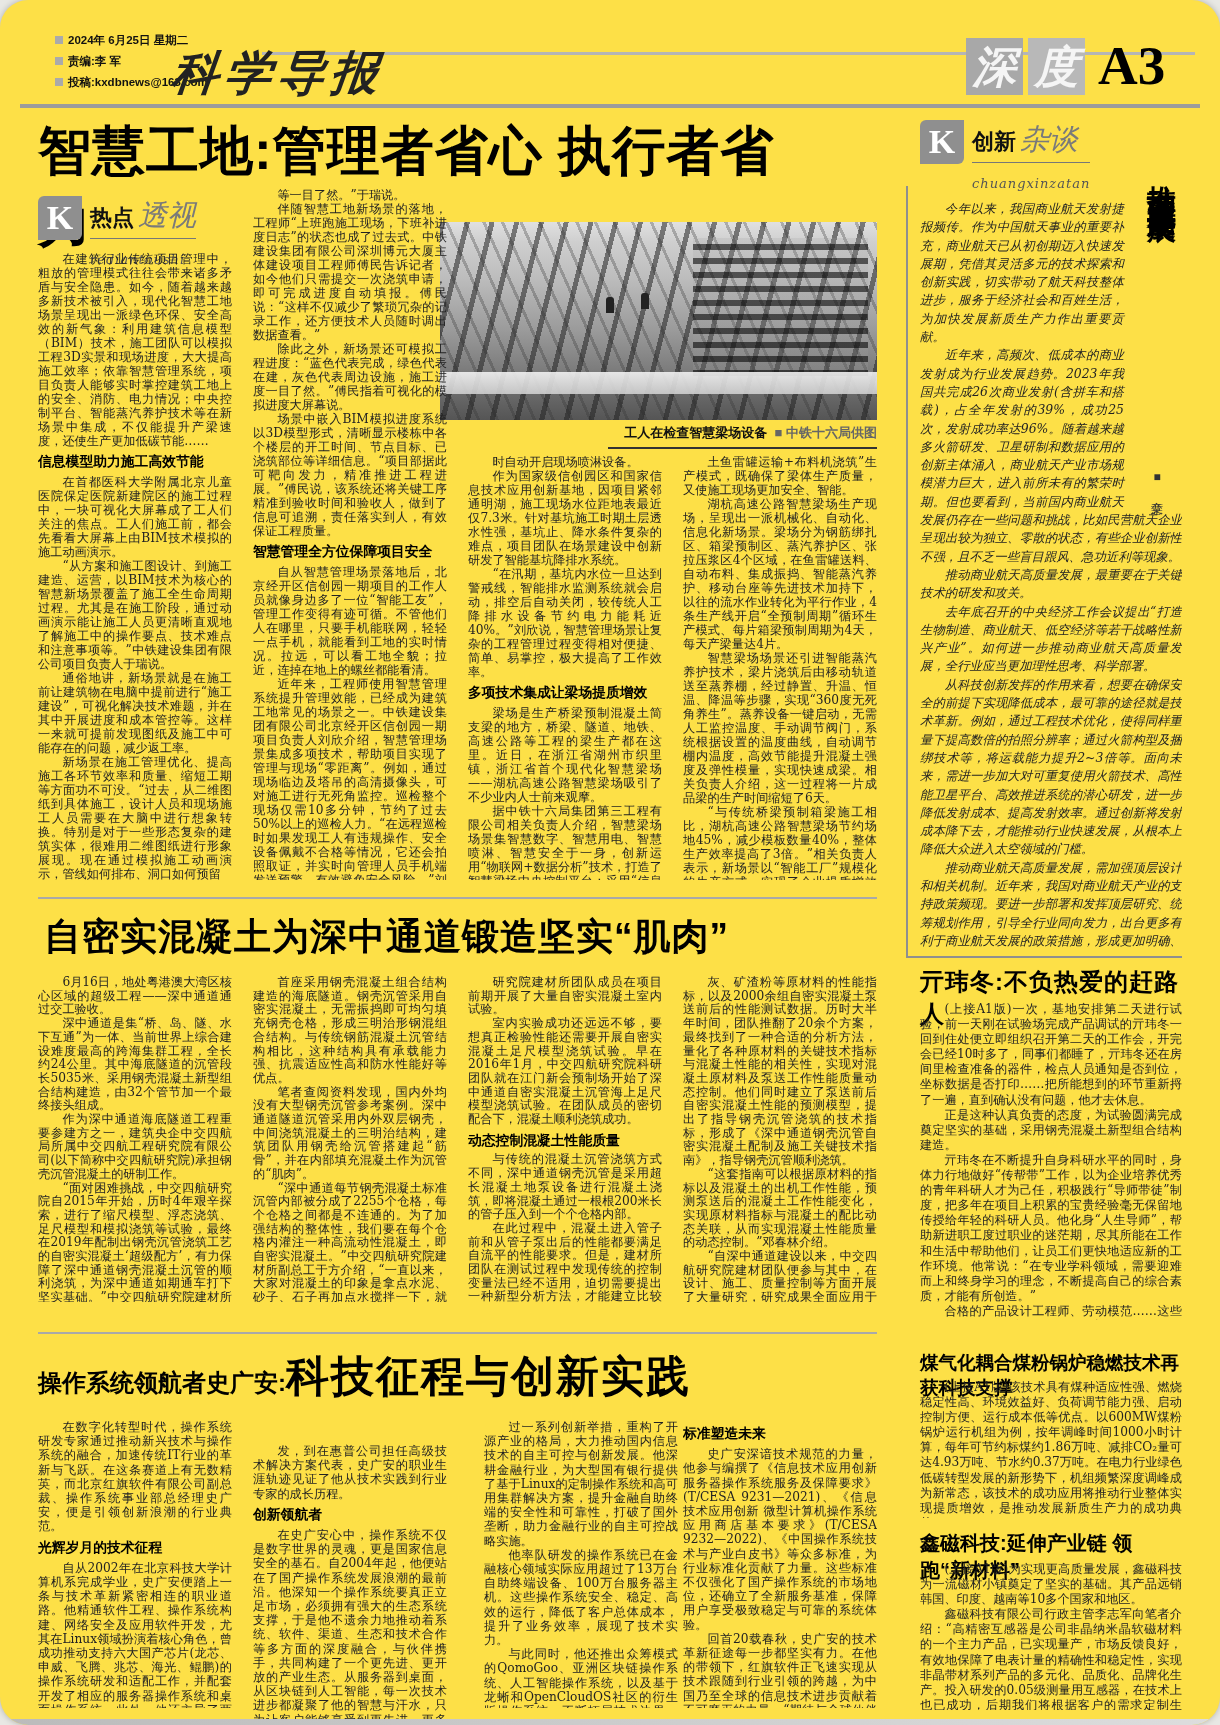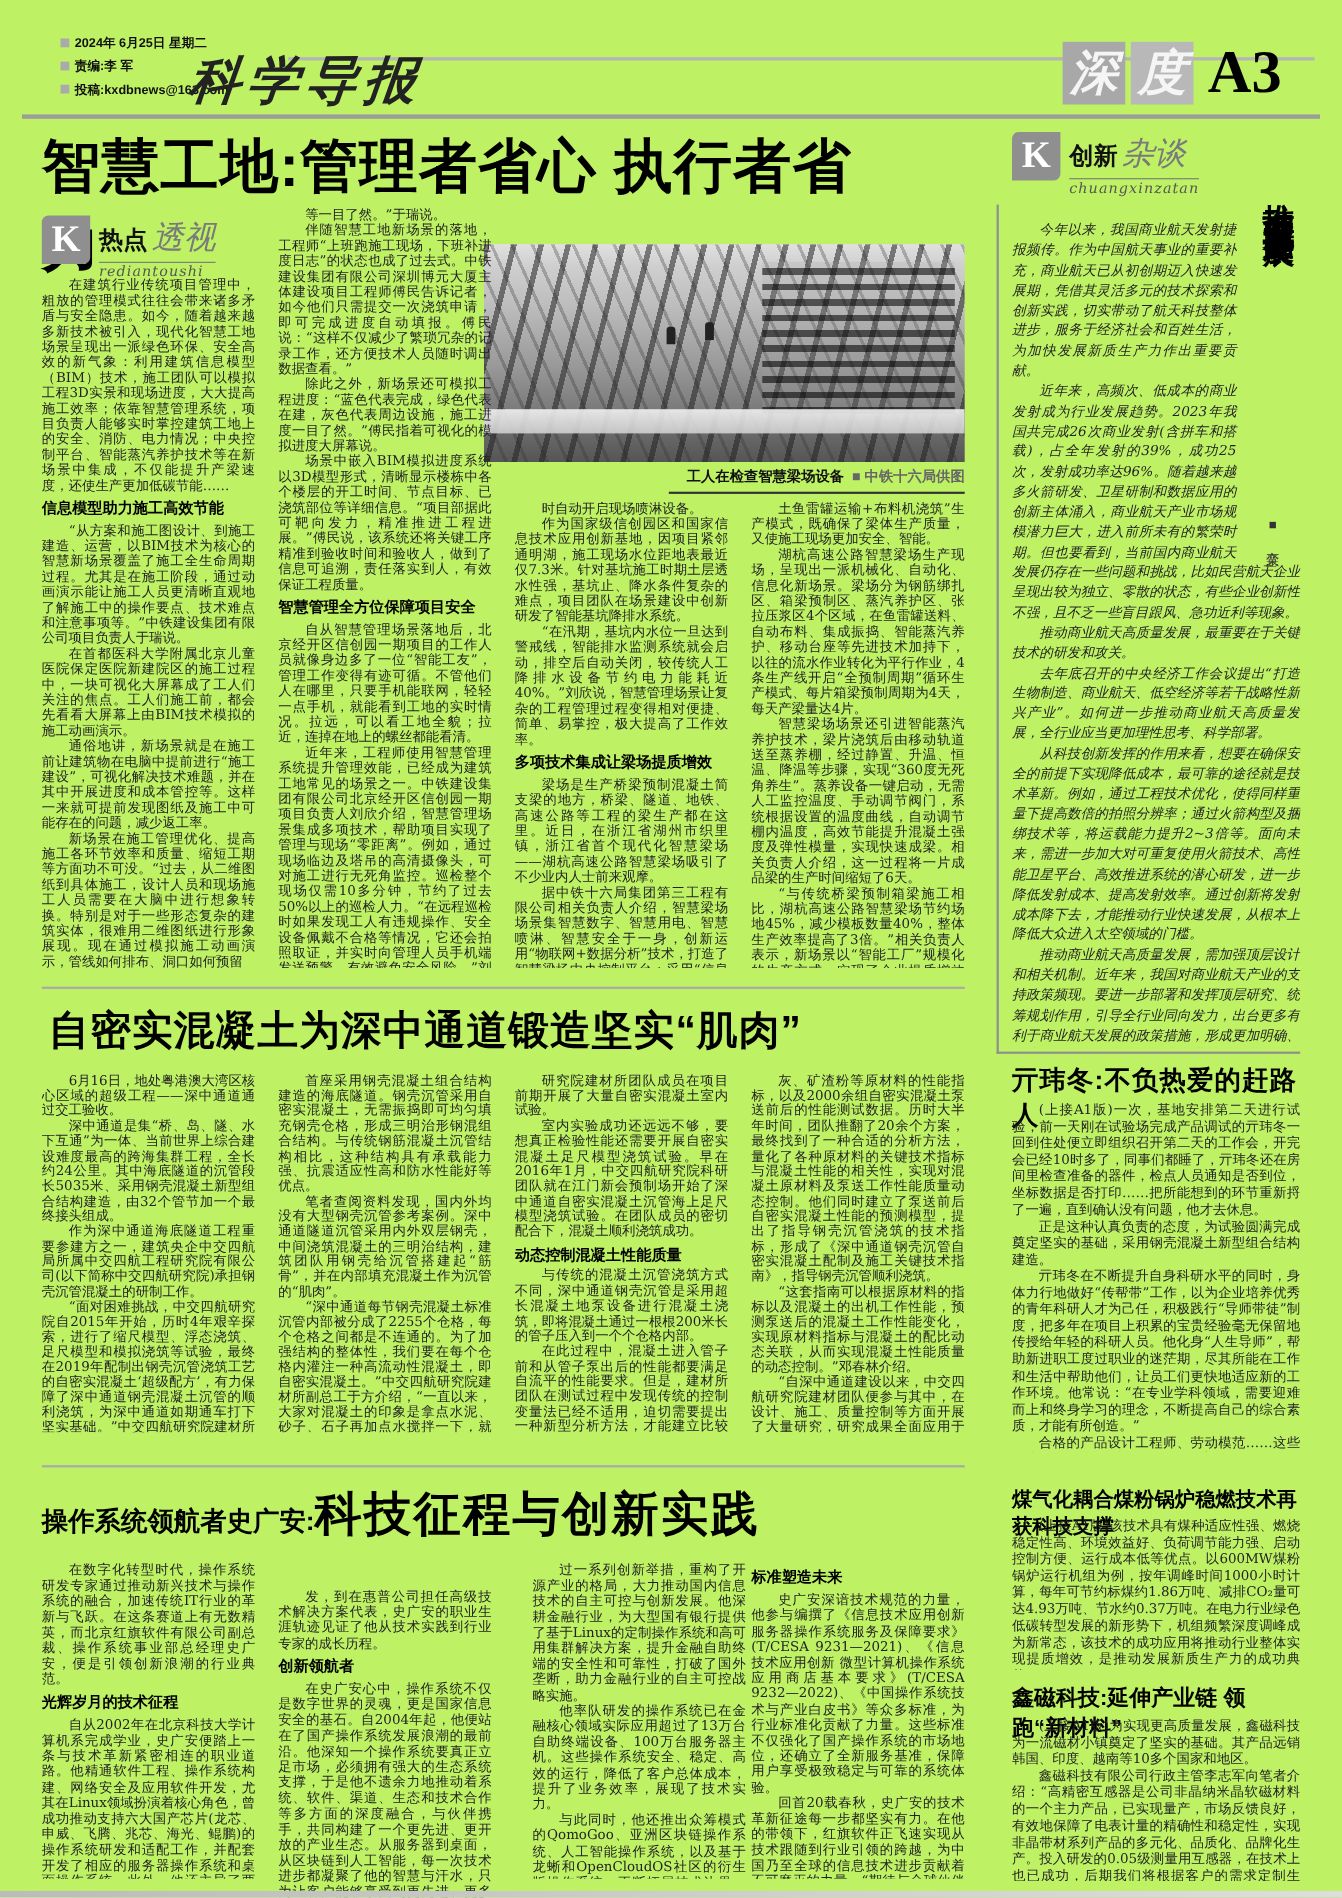--- a/index.html
+++ b/index.html
@@ -1,38 +1,38 @@
 <!DOCTYPE html>
 <html><head>
 <meta charset="utf-8">
 <style>
   html,body{margin:0;padding:0;background:#e8e8e4;}
-  .page{position:relative;width:1220px;height:1725px;background:#bef264;margin:0 auto;
+  .page{position:relative;width:1220px;height:1725px;background:#fde047;margin:0 auto;
         font-family:"DejaVu Serif","Liberation Serif",serif;color:#1c1c1c;overflow:hidden;
-        box-shadow:0 0 6px rgba(0,0,0,.25);}
+        box-shadow:0 0 6px rgba(0,0,0,.25);border-radius:28px;}
   
   .hdr-info{position:absolute;left:55px;top:30px;font-family:"Liberation Sans",sans-serif;
             font-size:11.5px;color:#111;line-height:21px;font-weight:bold;}
   .hdr-info .row::before{content:"";display:inline-block;width:8px;height:8px;background:#aaa;margin-right:5px;}
   .masthead{position:absolute;left:172px;top:42px;font-size:47px;font-weight:bold;font-style:italic;
             letter-spacing:6px;color:#222;transform:skewX(-6deg);}
   .toprule{position:absolute;left:262px;top:52px;width:933px;height:3px;background:#b5b5b5;}
   .depth-box{position:absolute;top:38px;width:57px;height:57px;background:#a8a8a8;color:#f5f5f5;
              font-size:44px;font-weight:bold;font-style:italic;text-align:center;line-height:58px;font-family:"DejaVu Serif",serif;}
   .pageno{position:absolute;left:1098px;top:34px;font-size:55px;font-weight:bold;font-family:"Liberation Serif",serif;color:#000;}
   .hdr-divider{position:absolute;left:20px;top:104px;width:1180px;height:4px;background:#9c9c9c;}
   
   .badge{position:absolute;display:flex;align-items:flex-start;}
   .badge .k{width:44px;height:44px;background:#8f8f8f;border-radius:6px 0 6px 0;color:#fff;
             font-family:"Liberation Serif",serif;font-size:34px;font-weight:bold;text-align:center;line-height:44px;}
   .badge .tx{margin-left:8px;}
   .badge .t1{font-family:"Liberation Sans",sans-serif;font-weight:bold;font-size:22px;color:#111;display:inline-block;}
   .badge .t2{font-family:"DejaVu Serif",serif;font-style:italic;font-size:29px;color:#7a7a7a;display:inline-block;margin-left:4px;}
   .badge .py{font-family:"DejaVu Serif",serif;font-style:italic;font-size:13px;color:#555;
-             border-top:1.5px solid #777;margin-top:2px;padding-top:1px;letter-spacing:1px;}
+             border-top:1.5px solid #777;margin-top:2px;padding-top:13px;letter-spacing:1px;}
   
   .lead-headline{position:absolute;left:38px;top:116px;width:790px;font-family:"Liberation Sans",sans-serif;
                  font-weight:bold;font-size:53px;letter-spacing:1px;color:#000;}
   .mid-headline{position:absolute;left:44px;top:912px;width:840px;font-family:"Liberation Sans",sans-serif;
                 font-weight:bold;font-size:37px;color:#000;letter-spacing:1px;}
   .bot-headline{position:absolute;left:38px;top:1348px;width:840px;color:#000;white-space:nowrap;}
   .bot-headline .pre{font-family:"Liberation Sans",sans-serif;font-weight:bold;font-size:24px;}
   .bot-headline .main{font-family:"Liberation Sans",sans-serif;font-weight:bold;font-size:43px;letter-spacing:2px;}
   
   .col{position:absolute;width:194px;font-size:12.2px;line-height:14px;text-align:justify;color:#222;overflow:hidden;}
@@ -115,22 +115,22 @@
     <div class="worker" style="left:46%;top:36%;"></div>
   </div>
   <div class="caption">
     <span>工人在检查智慧梁场设备</span>&nbsp;&nbsp;<span class="credit">■ 中铁十六局供图</span>
   </div>
   <div class="caption-rule"></div>
 
   <div class="col" style="left:38px;top:252px;height:628px;">
       <div class="nb-p">在建筑行业传统项目管理中，粗放的管理模式往往会带来诸多矛盾与安全隐患。如今，随着越来越多新技术被引入，现代化智慧工地场景呈现出一派绿色环保、安全高效的新气象：利用建筑信息模型（BIM）技术，施工团队可以模拟工程3D实景和现场进度，大大提高施工效率；依靠智慧管理系统，项目负责人能够实时掌控建筑工地上的安全、消防、电力情况；中央控制平台、智能蒸汽养护技术等在新场景中集成，不仅能提升产梁速度，还使生产更加低碳节能……</div>
       <div class="nb-h">信息模型助力施工高效节能</div>
+      <div class="nb-p">在首都医科大学附属北京儿童医院保定医院新建院区的施工过程中，一块可视化大屏幕成了工人们关注的焦点。工人们施工前，都会先看看大屏幕上由BIM技术模拟的施工动画演示。</div>
       <div class="nb-p">“从方案和施工图设计、到施工建造、运营，以BIM技术为核心的智慧新场景覆盖了施工全生命周期过程。尤其是在施工阶段，通过动画演示能让施工人员更清晰直观地了解施工中的操作要点、技术难点和注意事项等。”中铁建设集团有限公司项目负责人于瑞说。</div>
-      <div class="nb-p">在首都医科大学附属北京儿童医院保定医院新建院区的施工过程中，一块可视化大屏幕成了工人们关注的焦点。工人们施工前，都会先看看大屏幕上由BIM技术模拟的施工动画演示。</div>
       <div class="nb-p">通俗地讲，新场景就是在施工前让建筑物在电脑中提前进行“施工建设”，可视化解决技术难题，并在其中开展进度和成本管控等。这样一来就可提前发现图纸及施工中可能存在的问题，减少返工率。</div>
       <div class="nb-p">新场景在施工管理优化、提高施工各环节效率和质量、缩短工期等方面功不可没。“过去，从二维图纸到具体施工，设计人员和现场施工人员需要在大脑中进行想象转换。特别是对于一些形态复杂的建筑实体，很难用二维图纸进行形象展现。现在通过模拟施工动画演示，管线如何排布、洞口如何预留</div>
     </div>
   <div class="col" style="left:253px;top:188px;height:692px;">
       <div class="nb-p">等一目了然。”于瑞说。</div>
       <div class="nb-p">伴随智慧工地新场景的落地，工程师“上班跑施工现场，下班补进度日志”的状态也成了过去式。中铁建设集团有限公司深圳博元大厦主体建设项目工程师傅民告诉记者，如今他们只需提交一次浇筑申请，即可完成进度自动填报。傅民说：“这样不仅减少了繁琐冗杂的记录工作，还方便技术人员随时调出数据查看。”</div>
       <div class="nb-p">除此之外，新场景还可模拟工程进度：“蓝色代表完成，绿色代表在建，灰色代表周边设施，施工进度一目了然。”傅民指着可视化的模拟进度大屏幕说。</div>
       <div class="nb-p">场景中嵌入BIM模拟进度系统以3D模型形式，清晰显示楼栋中各个楼层的开工时间、节点目标、已浇筑部位等详细信息。“项目部据此可靶向发力，精准推进工程进展。”傅民说，该系统还将关键工序精准到验收时间和验收人，做到了信息可追溯，责任落实到人，有效保证工程质量。</div>
       <div class="nb-h">智慧管理全方位保障项目安全</div>
       <div class="nb-p">自从智慧管理场景落地后，北京经开区信创园一期项目的工作人员就像身边多了一位“智能工友”，管理工作变得有迹可循。不管他们人在哪里，只要手机能联网，轻轻一点手机，就能看到工地的实时情况。拉远，可以看工地全貌；拉近，连掉在地上的螺丝都能看清。</div>

